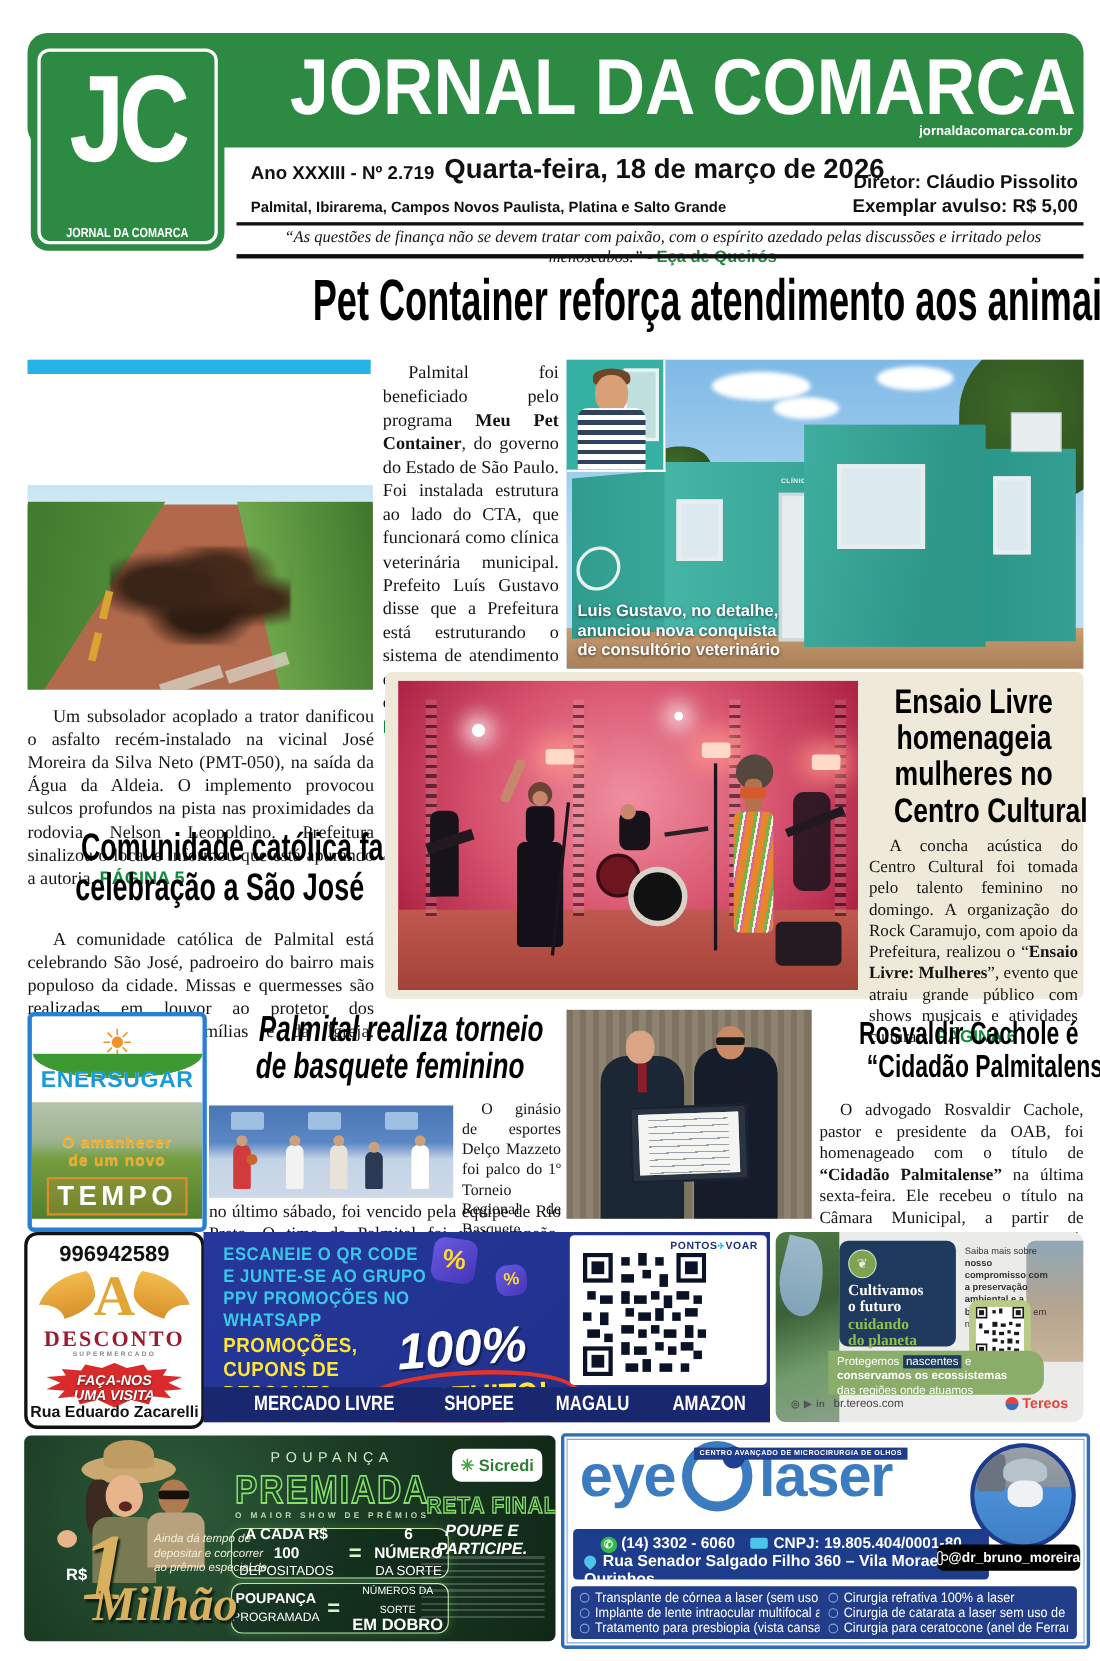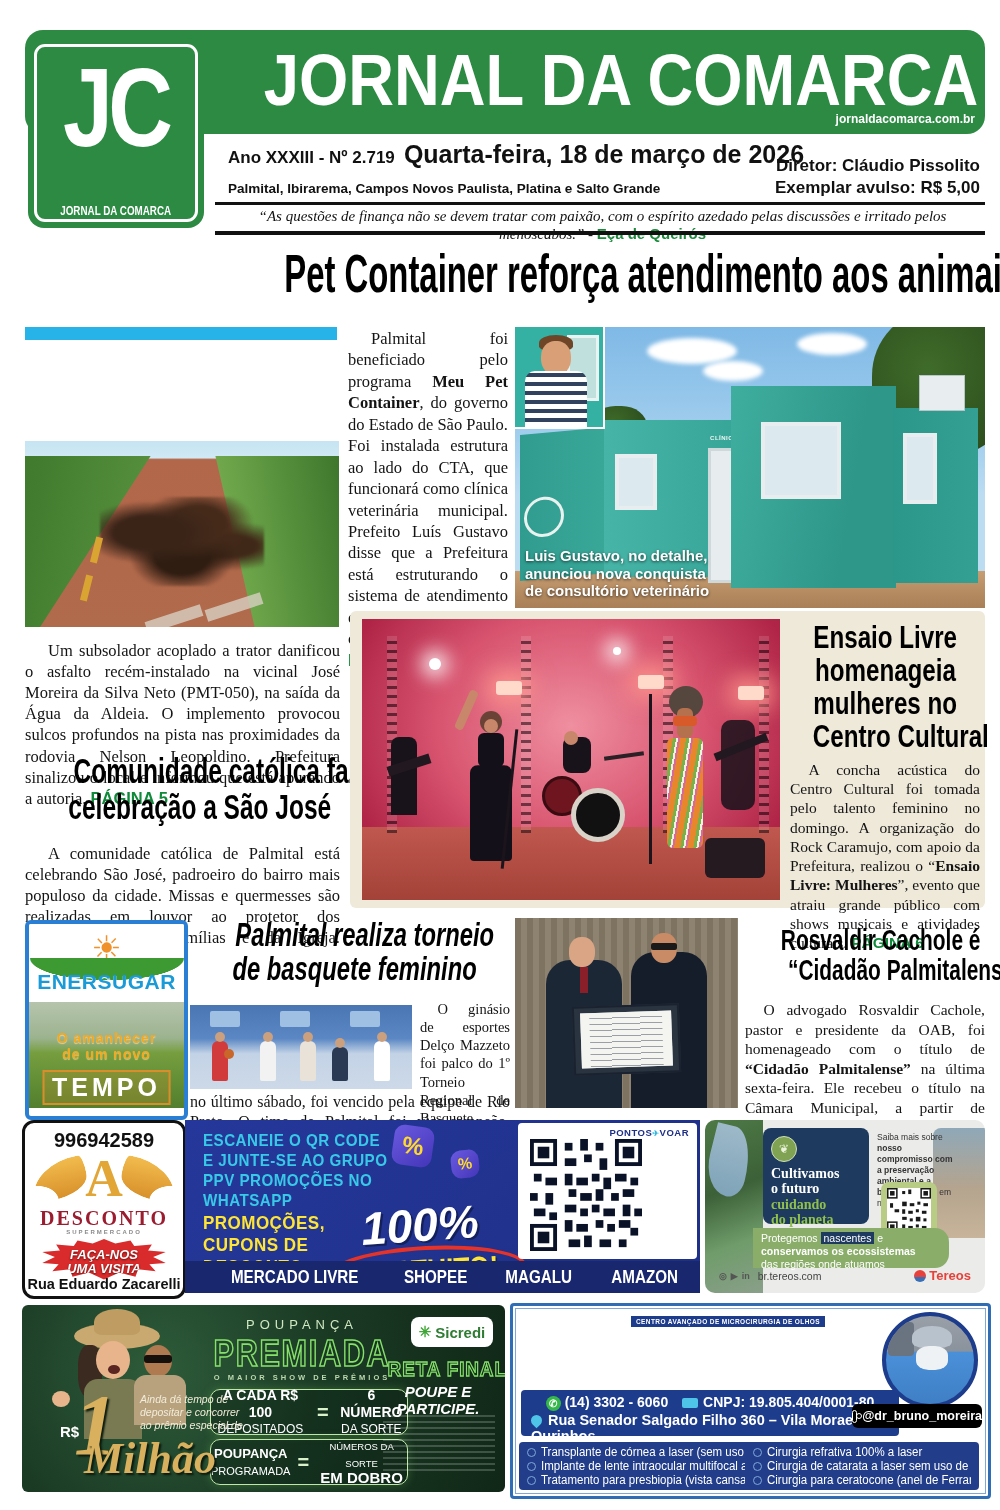--- a/index.html
+++ b/index.html
@@ -591,20 +591,27 @@
       <span>Ainda dá tempo de</span><br>
       <span>depositar e concorrer</span><br>
       <span>ao prêmio especial de</span>
     </div>
     <div class="sic-rs">R$</div>
     <div class="sic-one">1</div>
     <div class="sic-mil">Milhão</div>
   </div>
 
   <div class="abs eye-ad">
+    <div class="eye-row">
+      <span class="eb">eye</span>
+      <span class="eye-ico">
+          <i></i>
+        </span>
+      <span class="eb">laser</span>
+    </div>
     <div class="eye-tag">CENTRO AVANÇADO DE MICROCIRURGIA DE OLHOS</div>
     <div class="eye-bar">
       <div style="text-align:center;font-size:14px;">
         <span class="wicon">✆</span><span>(14) 3302 - 6060</span>
         <span class="lap"></span><span>CNPJ: 19.805.404/0001-80</span>
       </div>
       <div style="font-size:14.5px;margin-top:2px;">
         <span class="pin"></span><span>Rua Senador Salgado Filho 360 – Vila Moraes, Ourinhos</span>
       </div>
     </div>

